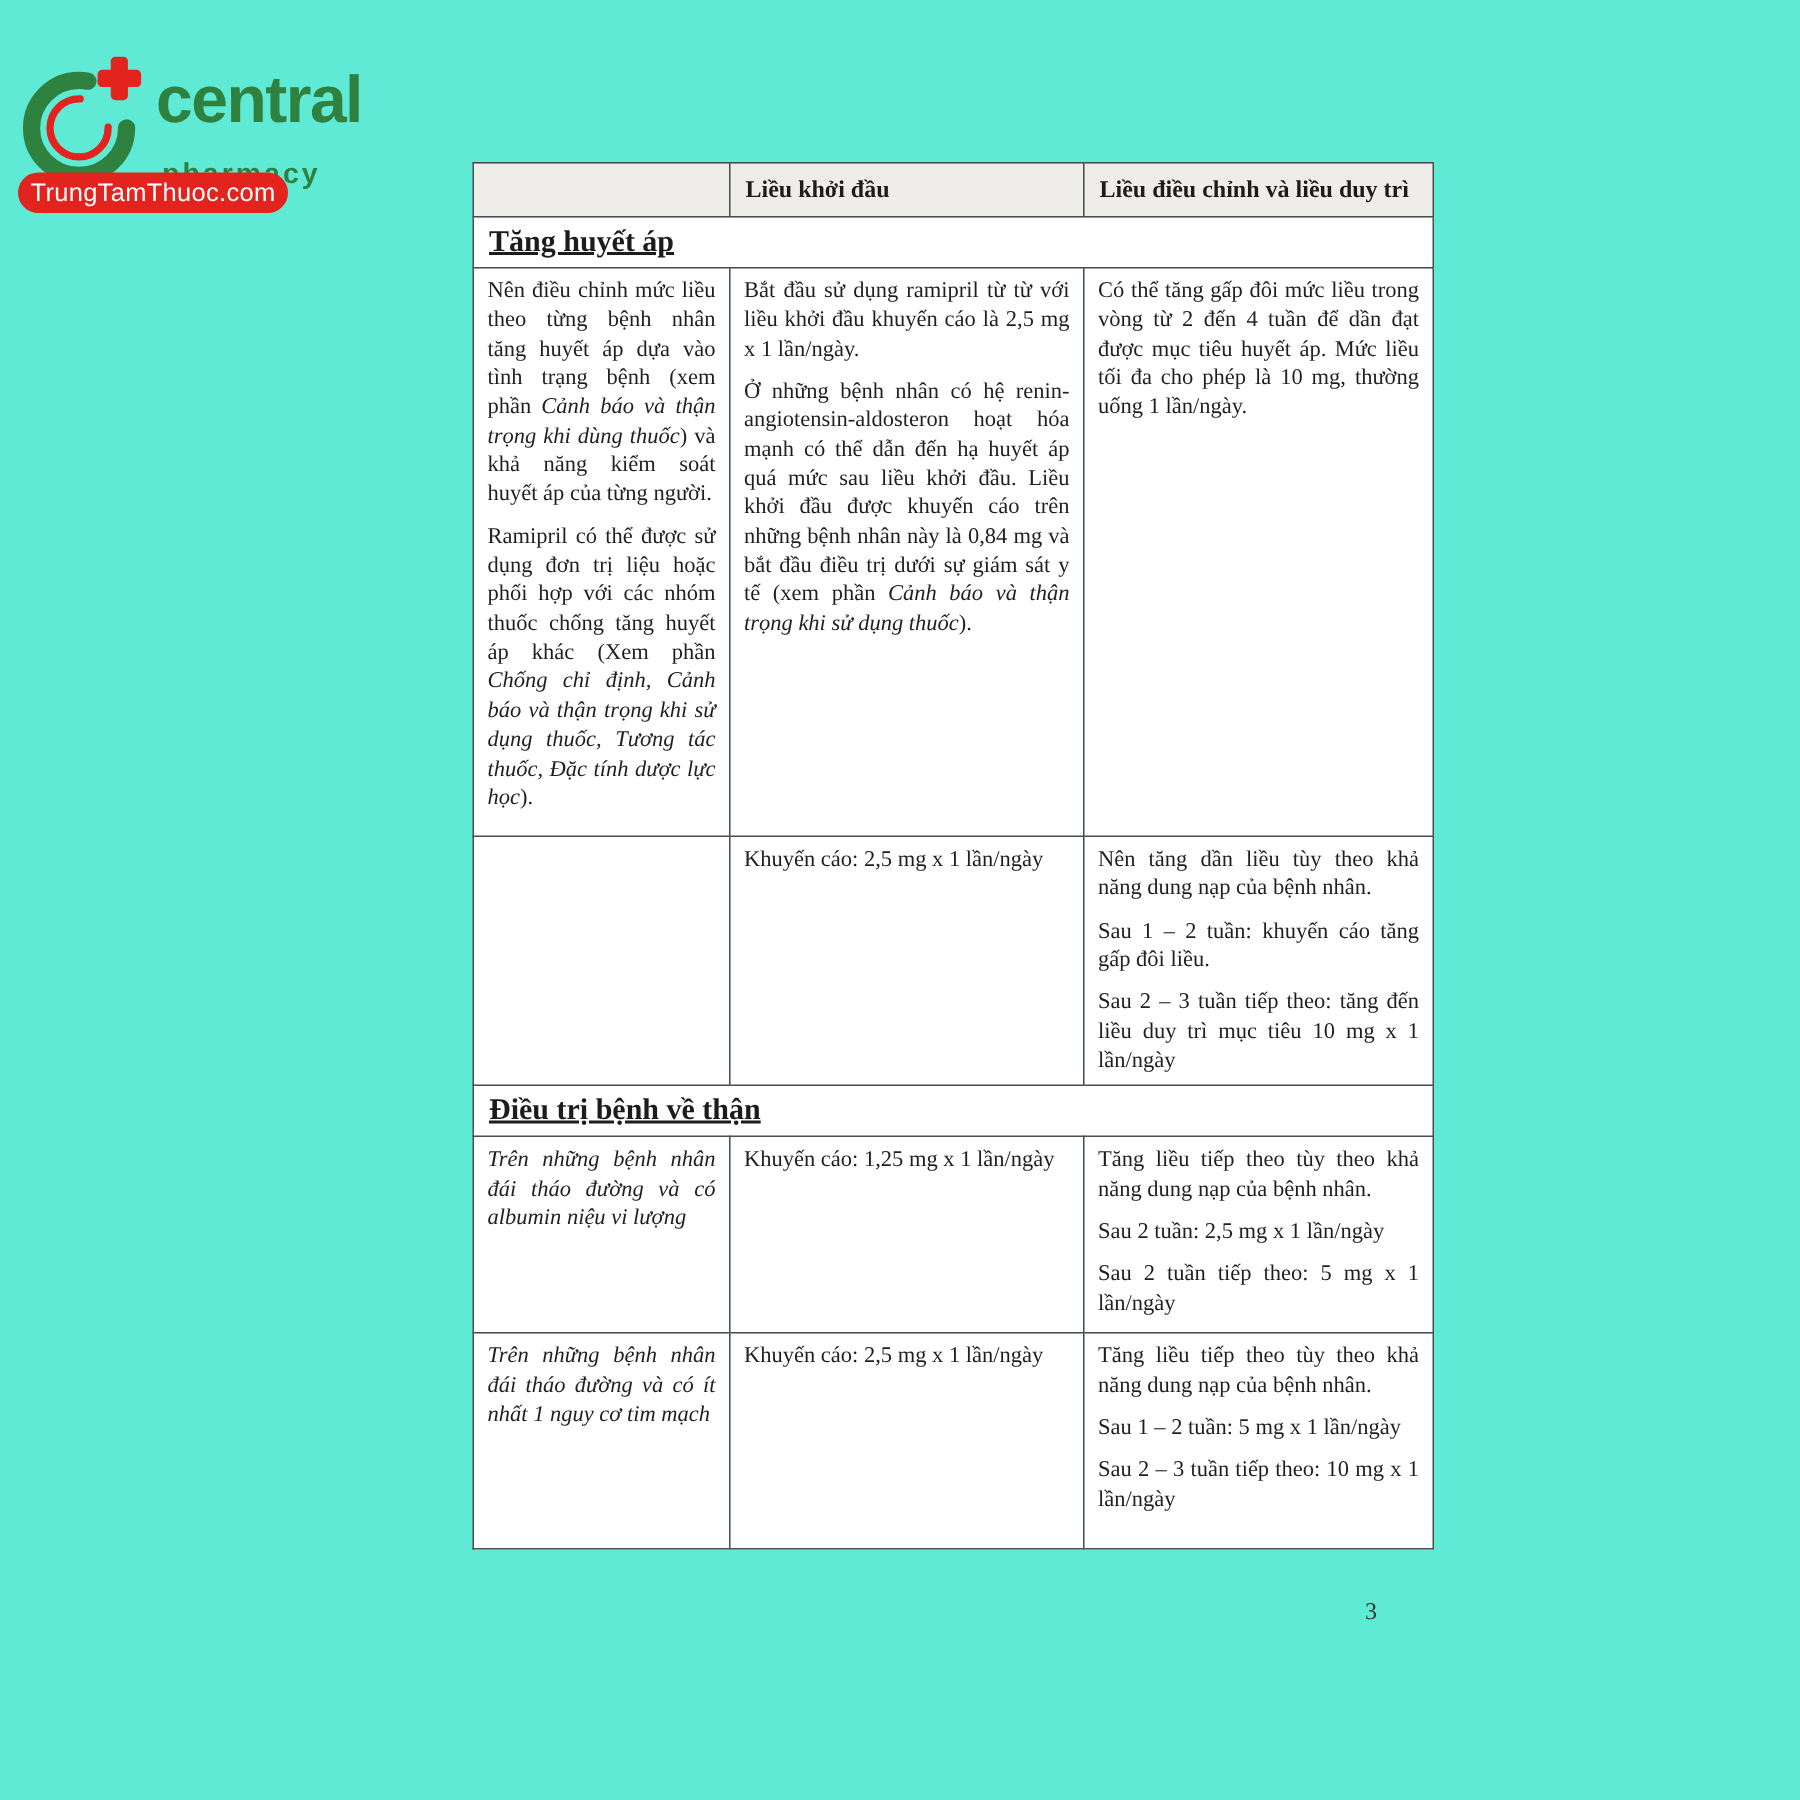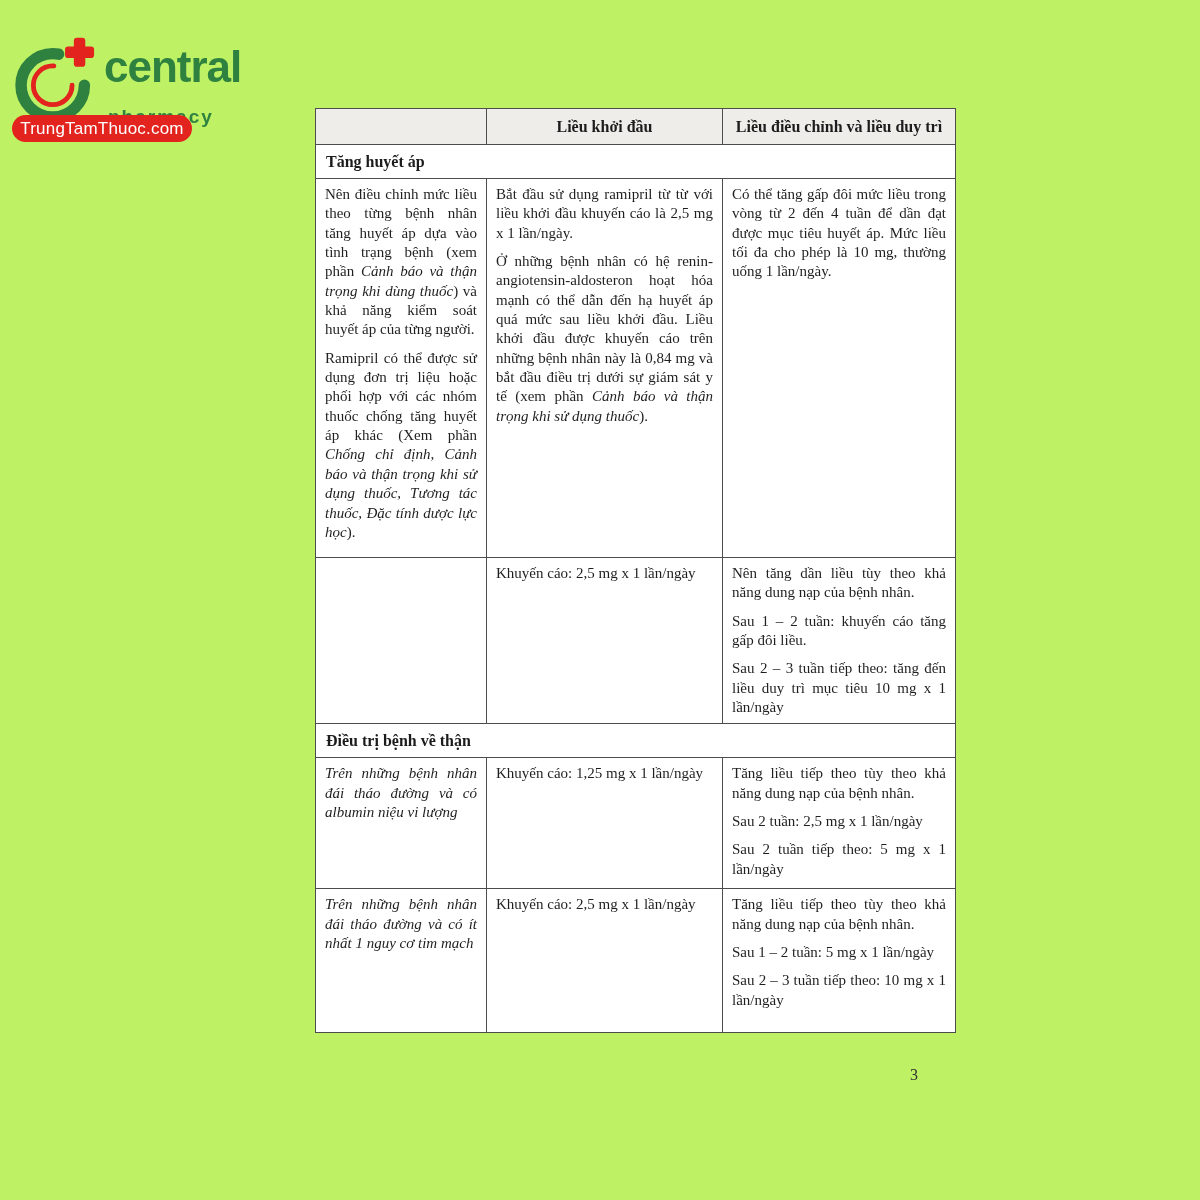--- a/index.html
+++ b/index.html
@@ -1,18 +1,18 @@
 <!DOCTYPE html>
 <html><head>
 <meta charset="utf-8">
 <style>
   * { margin:0; padding:0; box-sizing:border-box; }
   html,body { background:#ffffff; }
   .page {
-    position:relative; width:1200px; height:1200px; background:#bef264;
+    position:relative; width:1200px; height:1200px; background:#5eead4;
     font-family:"Liberation Serif","DejaVu Serif",serif; color:#222;
     overflow:hidden;
   }
 
   
   .logo { position:absolute; left:12px; top:34px; width:230px; height:112px; }
   .logo-mark { position:absolute; left:2px; top:2px; }
   .brand {
     position:absolute; left:92px; top:8px;
     font-family:"Liberation Sans","DejaVu Sans",sans-serif;
@@ -35,25 +35,25 @@
   .doc-table {
     position:absolute; left:315px; top:108px; width:640px;
     border-collapse:collapse; table-layout:fixed;
   }
   .doc-table col.c1 { width:171px; }
   .doc-table col.c2 { width:236px; }
   .doc-table col.c3 { width:233px; }
   .doc-table th, .doc-table td { border:1.6px solid #4d4d4d; }
   .doc-table th {
     background:#efedea; font-weight:bold; font-size:16px;
-    text-align:center; vertical-align:middle; padding:6px 10px; color:#1c1c1c;
+    text-align:left; vertical-align:middle; padding:6px 10px; color:#1c1c1c;
   }
   .section-cell {
-    font-weight:bold; font-size:16px; vertical-align:middle;
-    padding:5px 10px; color:#1c1c1c; background:#fff;
+    font-weight:bold; font-size:20px; vertical-align:middle;
+    padding:5px 10px; color:#1c1c1c; background:#fff;text-decoration:underline;
   }
   .cell {
     vertical-align:top; font-size:15px; line-height:1.29;
     text-align:justify; padding:6px 9px; color:#1f1f1f; background:#fff;font-family:Liberation Serif, serif;
   }
   .cell p { margin:0 0 9px 0; }
   .cell p:last-child { margin-bottom:0; }
   .cell em { font-style:italic; }
   tr.r-head  { height:36px; }
   tr.r-sec   { height:34px; }

